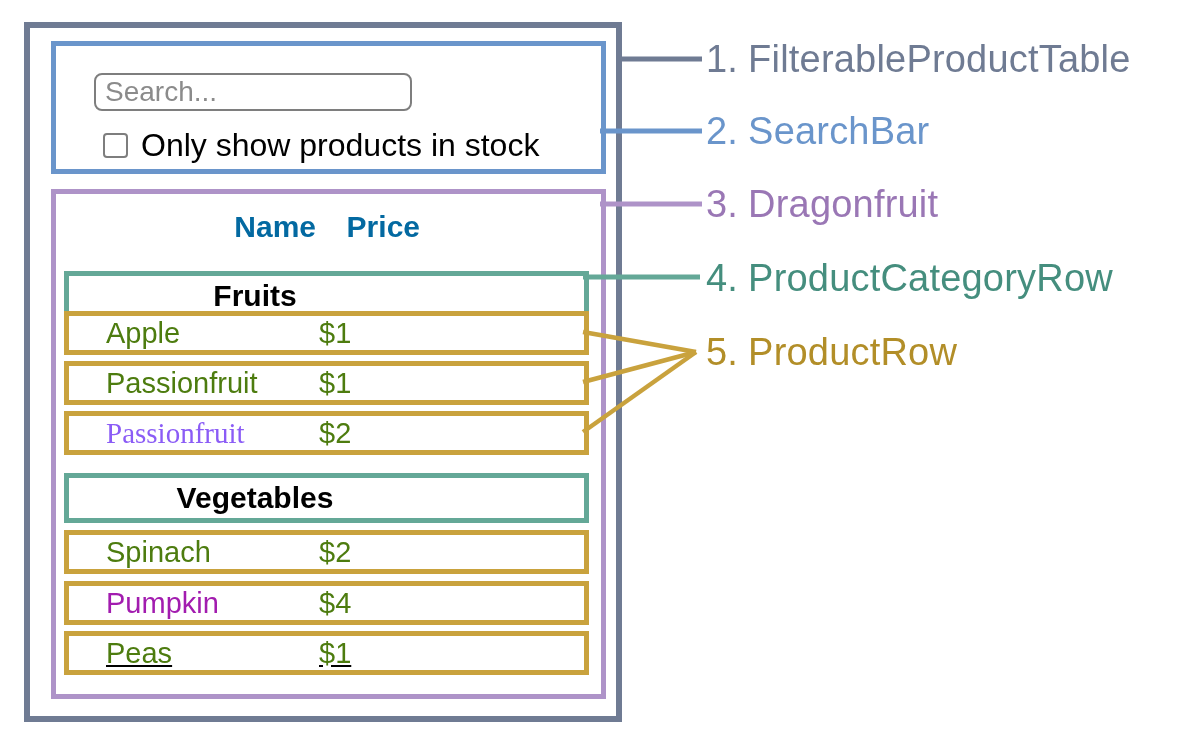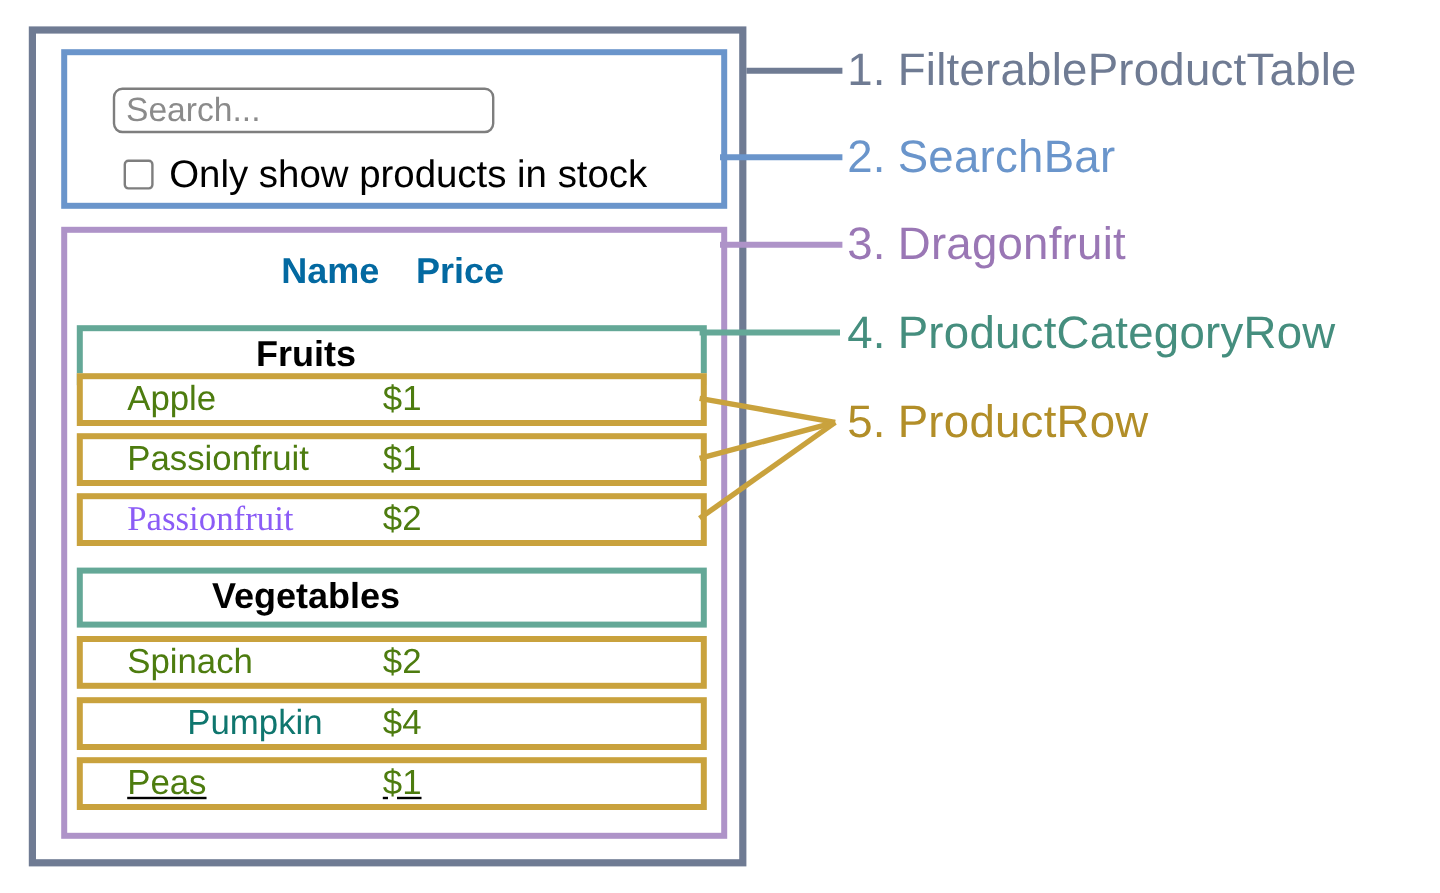--- a/index.html
+++ b/index.html
@@ -102,21 +102,21 @@
       <div class="row cat r-veg">
         <span>Vegetables</span>
       </div>
 
       <div class="row prod r-spinach">
         <span>Spinach</span>
         <span>$2</span>
       </div>
 
       <div class="row prod r-pumpkin">
-        <span style="color: #0f766e; text-align: center;">Pumpkin</span>
+        <span style="color: #a21caf;">Pumpkin</span>
         <span>$4</span>
       </div>
 
       <div class="row prod r-peas">
         <span>Peas</span>
         <span>$1</span>
       </div>
 
     </div>
   </div>

